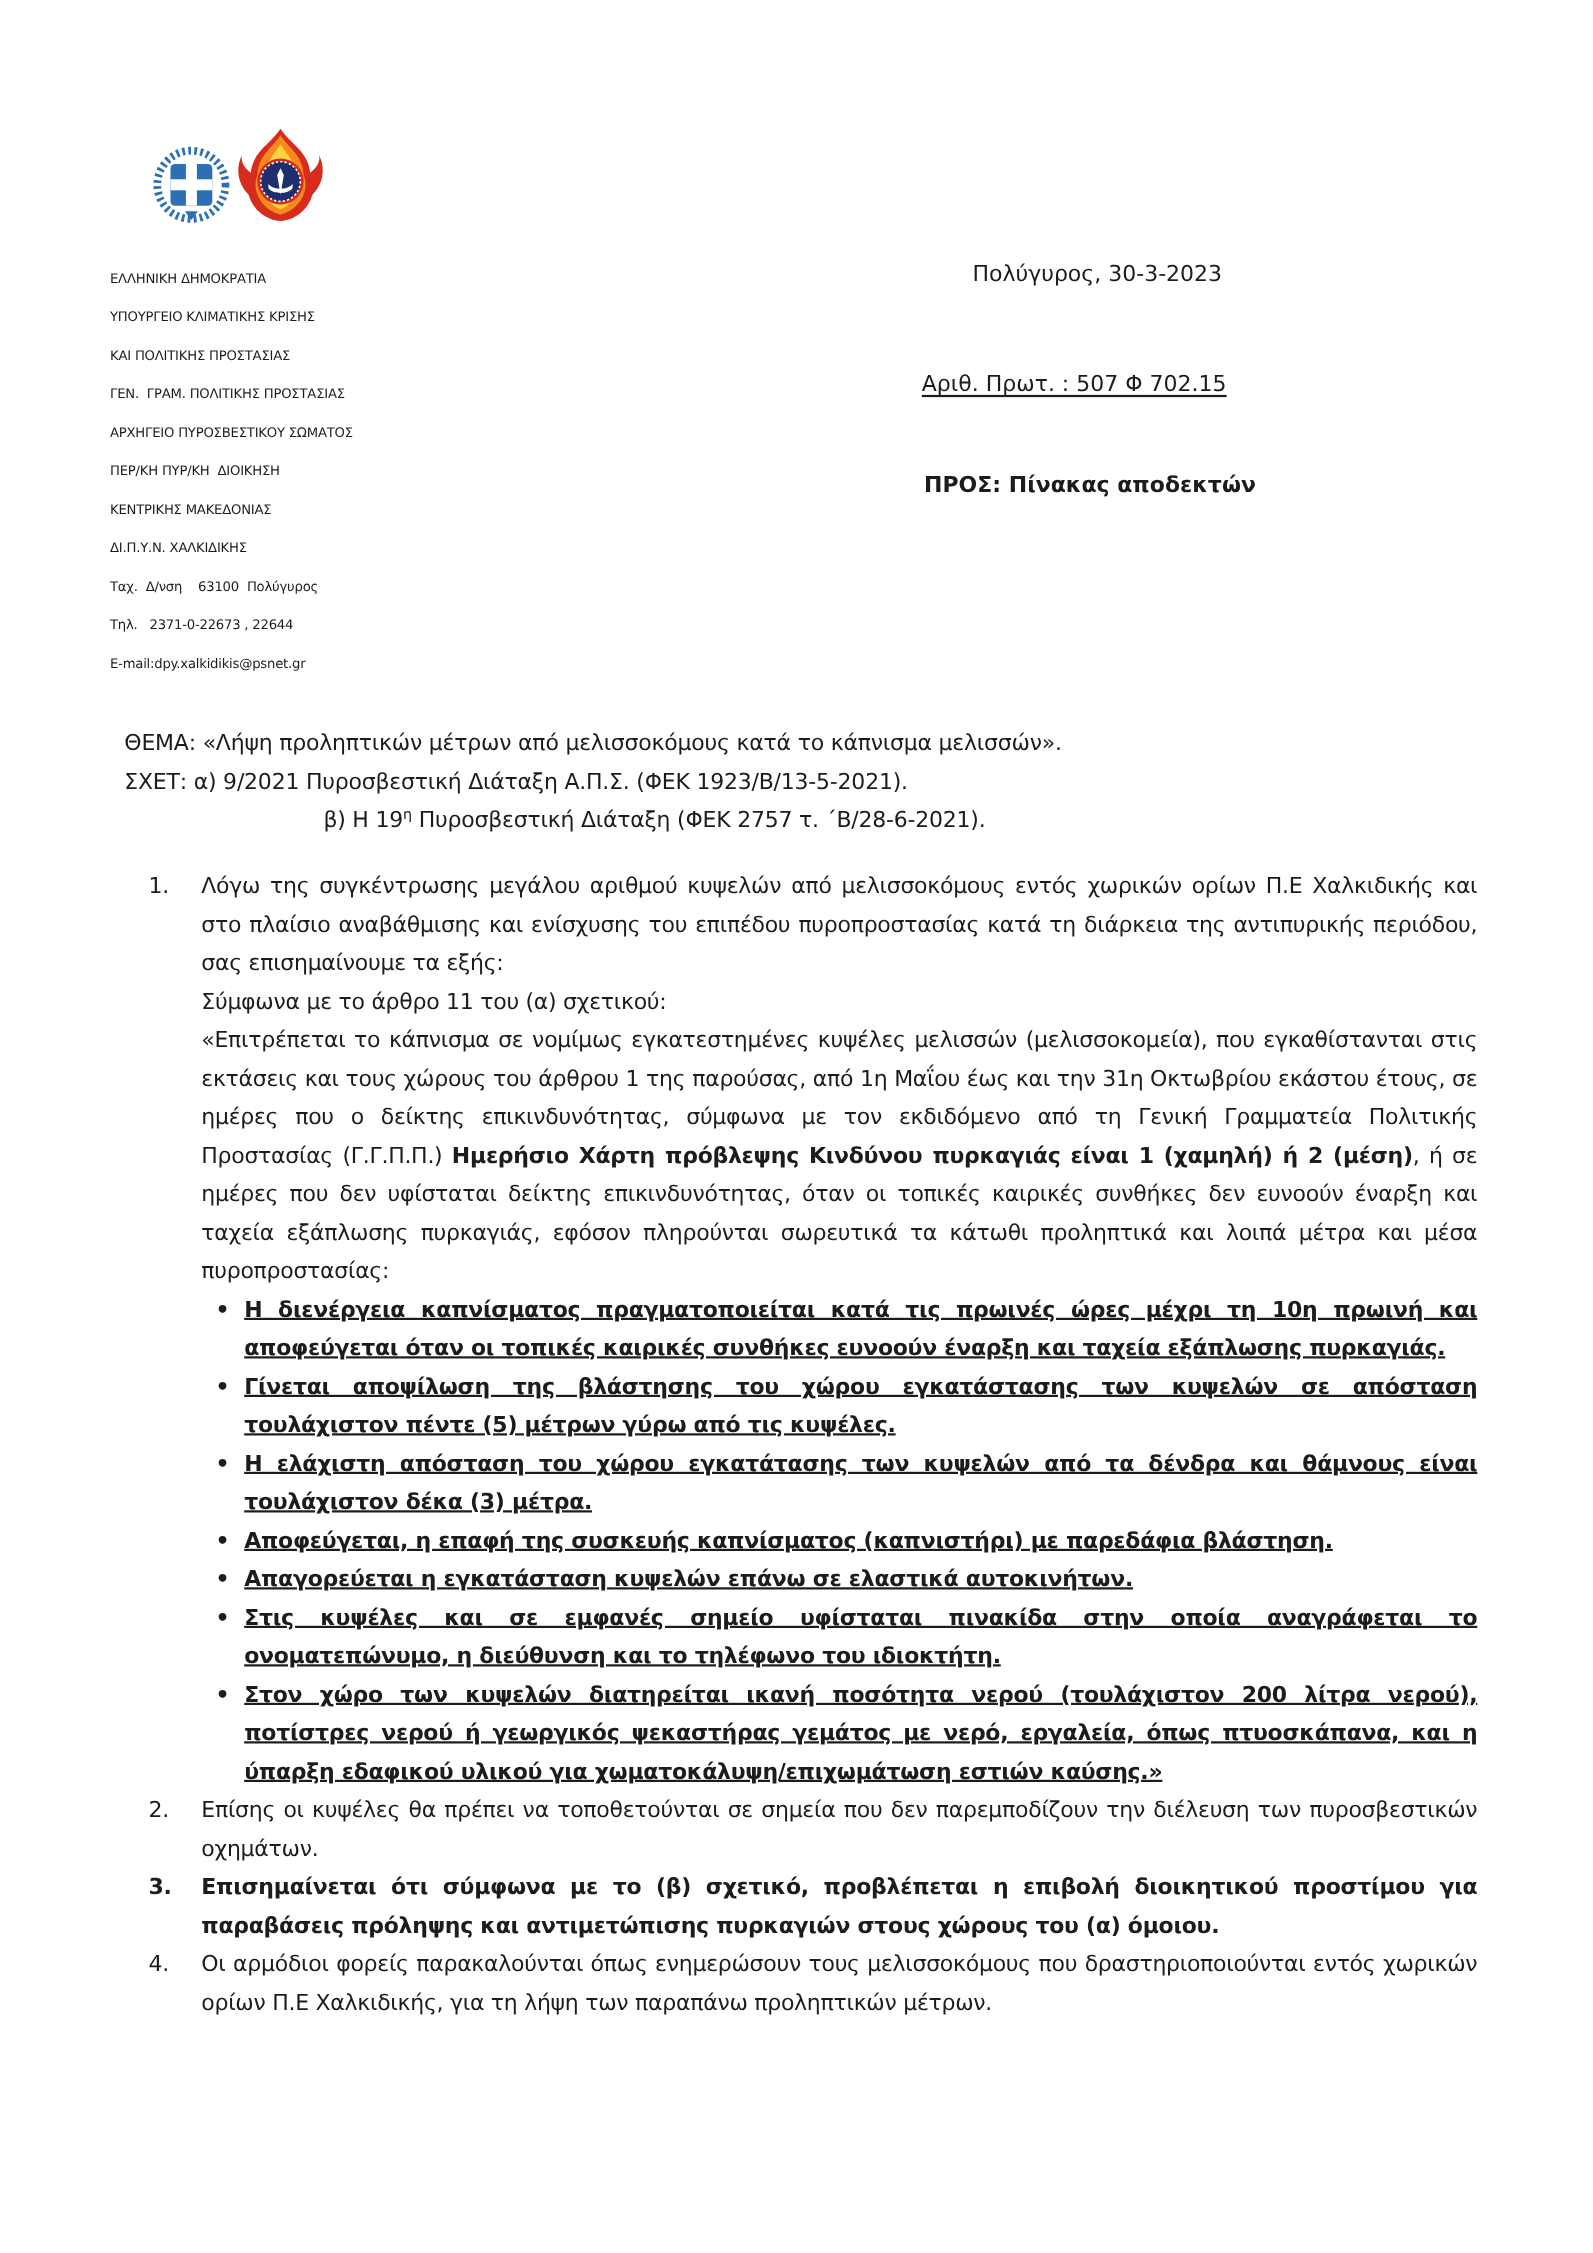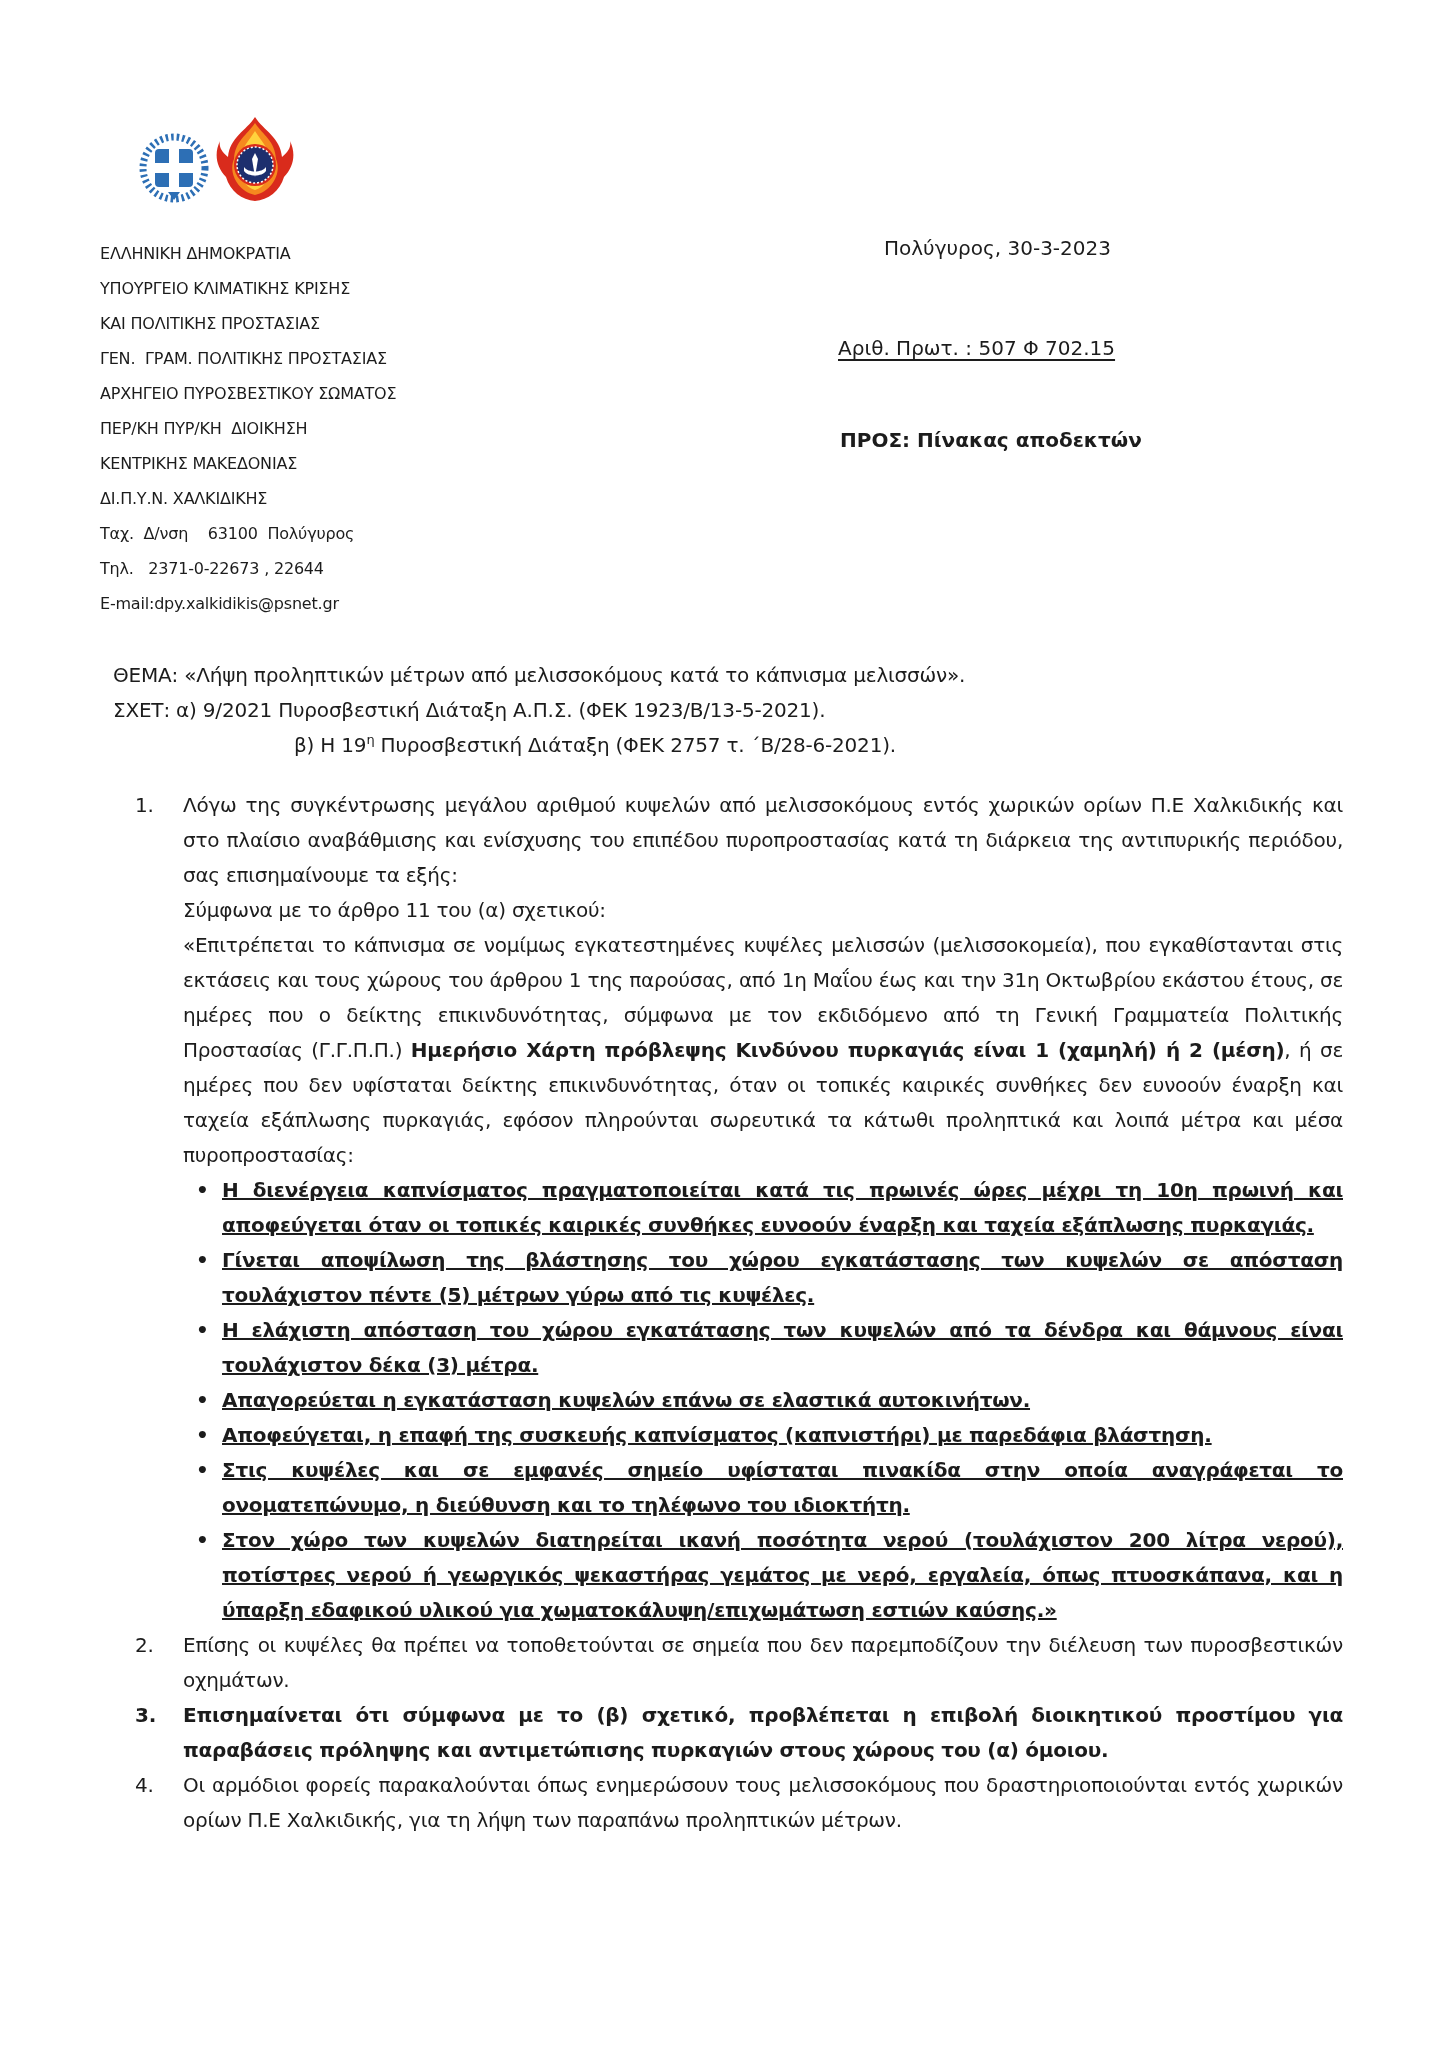--- a/index.html
+++ b/index.html
@@ -12,21 +12,21 @@
     color:#1c1c1c;
     overflow:hidden;
   }
   
   .logos{position:absolute;left:138px;top:112px;width:170px;height:100px;}
   .greek-emblem{position:absolute;left:0;top:18px;}
   .fire-emblem{position:absolute;left:76px;top:3px;}
   
   .sender{
     position:absolute;left:100px;top:236px;
-    font-size:16px;line-height:35px;white-space:pre;
+    font-size:12px;line-height:35px;white-space:pre;
     letter-spacing:-0.2px;
   }
   
   .r-date{position:absolute;left:884px;top:236px;font-size:20px;}
   .r-proto{position:absolute;left:838px;top:336px;font-size:20px;text-decoration:underline;text-underline-offset:4px;}
   .r-to{position:absolute;left:840px;top:428px;font-size:20px;font-weight:bold;}
   
   .subject{position:absolute;left:113px;top:658px;width:1240px;font-size:20px;line-height:35px;letter-spacing:-0.2px;}
   .subject .indent{padding-left:181px;}
   .subject sup{font-size:13px;vertical-align:super;line-height:0;}
@@ -86,22 +86,22 @@
       <div class="item">
         <div class="num">1.</div>
         <div class="content">
           <p><span>Λόγω της συγκέντρωσης μεγάλου αριθμού κυψελών από μελισσοκόμους εντός χωρικών ορίων Π.Ε Χαλκιδικής και στο πλαίσιο αναβάθμισης και ενίσχυσης του επιπέδου πυροπροστασίας κατά τη διάρκεια της αντιπυρικής περιόδου, σας επισημαίνουμε τα εξής:</span></p>
           <p><span>Σύμφωνα με το άρθρο 11 του (α) σχετικού:</span></p>
           <p><span>«Επιτρέπεται το κάπνισμα σε νομίμως εγκατεστημένες κυψέλες μελισσών (μελισσοκομεία), που εγκαθίστανται στις εκτάσεις και τους χώρους του άρθρου 1 της παρούσας, από 1η Μαΐου έως και την 31η Οκτωβρίου εκάστου έτους, σε ημέρες που ο δείκτης επικινδυνότητας, σύμφωνα με τον εκδιδόμενο από τη Γενική Γραμματεία Πολιτικής Προστασίας (Γ.Γ.Π.Π.) </span><span class="b">Ημερήσιο Χάρτη πρόβλεψης Κινδύνου πυρκαγιάς είναι 1 (χαμηλή) ή 2 (μέση)</span><span>, ή σε ημέρες που δεν υφίσταται δείκτης επικινδυνότητας, όταν οι τοπικές καιρικές συνθήκες δεν ευνοούν έναρξη και ταχεία εξάπλωσης πυρκαγιάς, εφόσον πληρούνται σωρευτικά τα κάτωθι προληπτικά και λοιπά μέτρα και μέσα πυροπροστασίας:</span></p>
           <ul>
             <li>Η διενέργεια καπνίσματος πραγματοποιείται κατά τις πρωινές ώρες μέχρι τη 10η πρωινή και αποφεύγεται όταν οι τοπικές καιρικές συνθήκες ευνοούν έναρξη και ταχεία εξάπλωσης πυρκαγιάς.</li>
             <li>Γίνεται αποψίλωση της βλάστησης του χώρου εγκατάστασης των κυψελών σε απόσταση τουλάχιστον πέντε (5) μέτρων γύρω από τις κυψέλες.</li>
             <li>Η ελάχιστη απόσταση του χώρου εγκατάτασης των κυψελών από τα δένδρα και θάμνους είναι τουλάχιστον δέκα (3) μέτρα.</li>
+            <li>Αποφεύγεται, η επαφή της συσκευής καπνίσματος (καπνιστήρι) με παρεδάφια βλάστηση.</li>
             <li>Απαγορεύεται η εγκατάσταση κυψελών επάνω σε ελαστικά αυτοκινήτων.</li>
-            <li>Αποφεύγεται, η επαφή της συσκευής καπνίσματος (καπνιστήρι) με παρεδάφια βλάστηση.</li>
             <li>Στις κυψέλες και σε εμφανές σημείο υφίσταται πινακίδα στην οποία αναγράφεται το ονοματεπώνυμο, η διεύθυνση και το τηλέφωνο του ιδιοκτήτη.</li>
             <li>Στον χώρο των κυψελών διατηρείται ικανή ποσότητα νερού (τουλάχιστον 200 λίτρα νερού), ποτίστρες νερού ή γεωργικός ψεκαστήρας γεμάτος με νερό, εργαλεία, όπως πτυοσκάπανα, και η ύπαρξη εδαφικού υλικού για χωματοκάλυψη/επιχωμάτωση εστιών καύσης.»</li>
           </ul>
         </div>
       </div>
       <div class="item">
         <div class="num">2.</div>
         <div class="content">
           <p><span>Επίσης οι κυψέλες θα πρέπει να τοποθετούνται σε σημεία που δεν παρεμποδίζουν την διέλευση των πυροσβεστικών οχημάτων.</span></p>
         </div>

